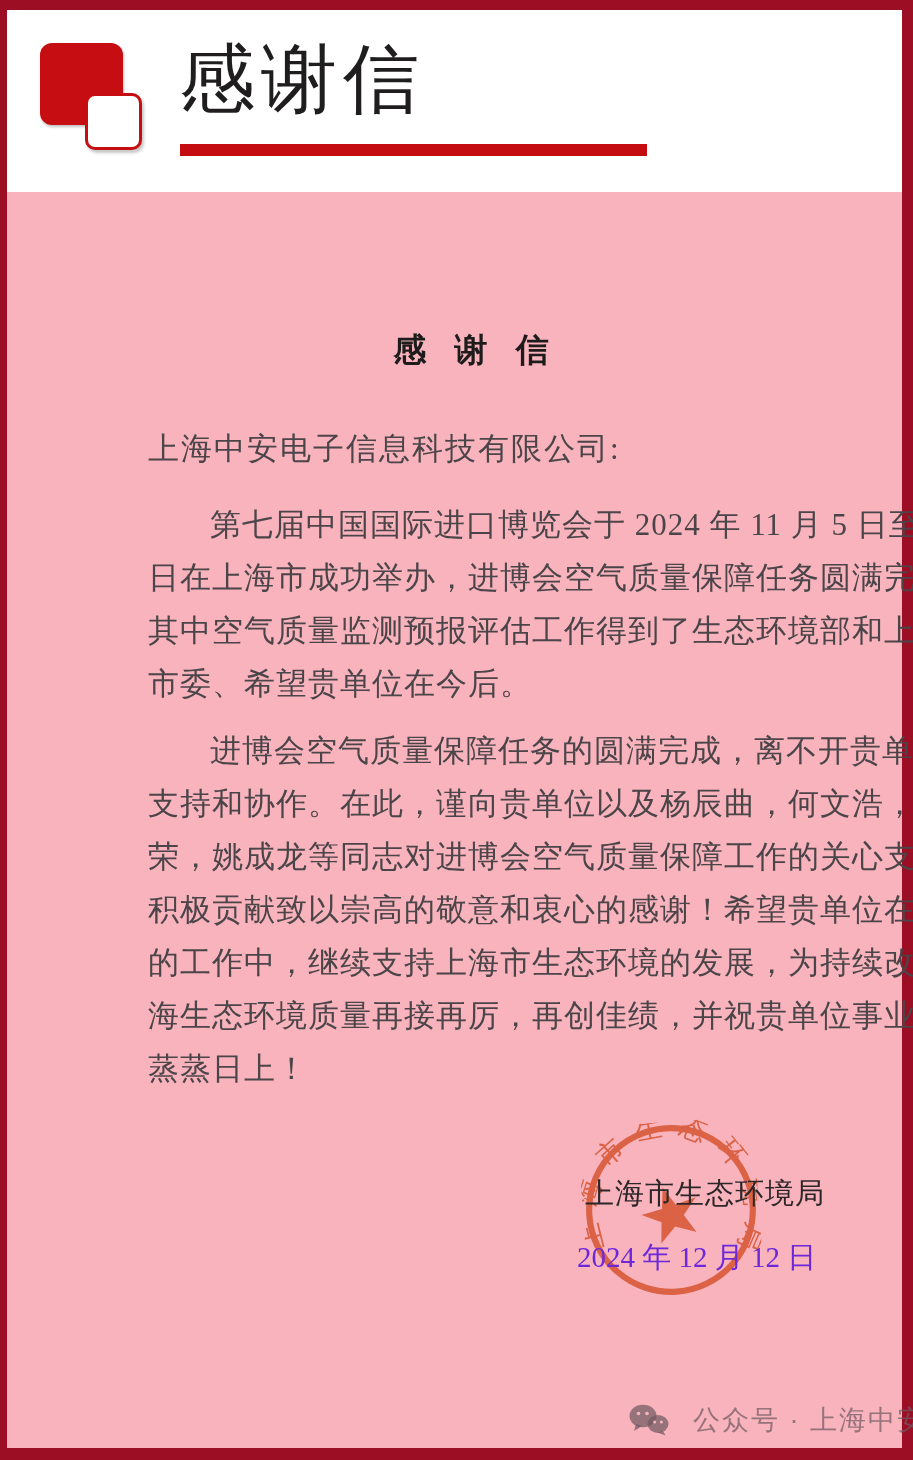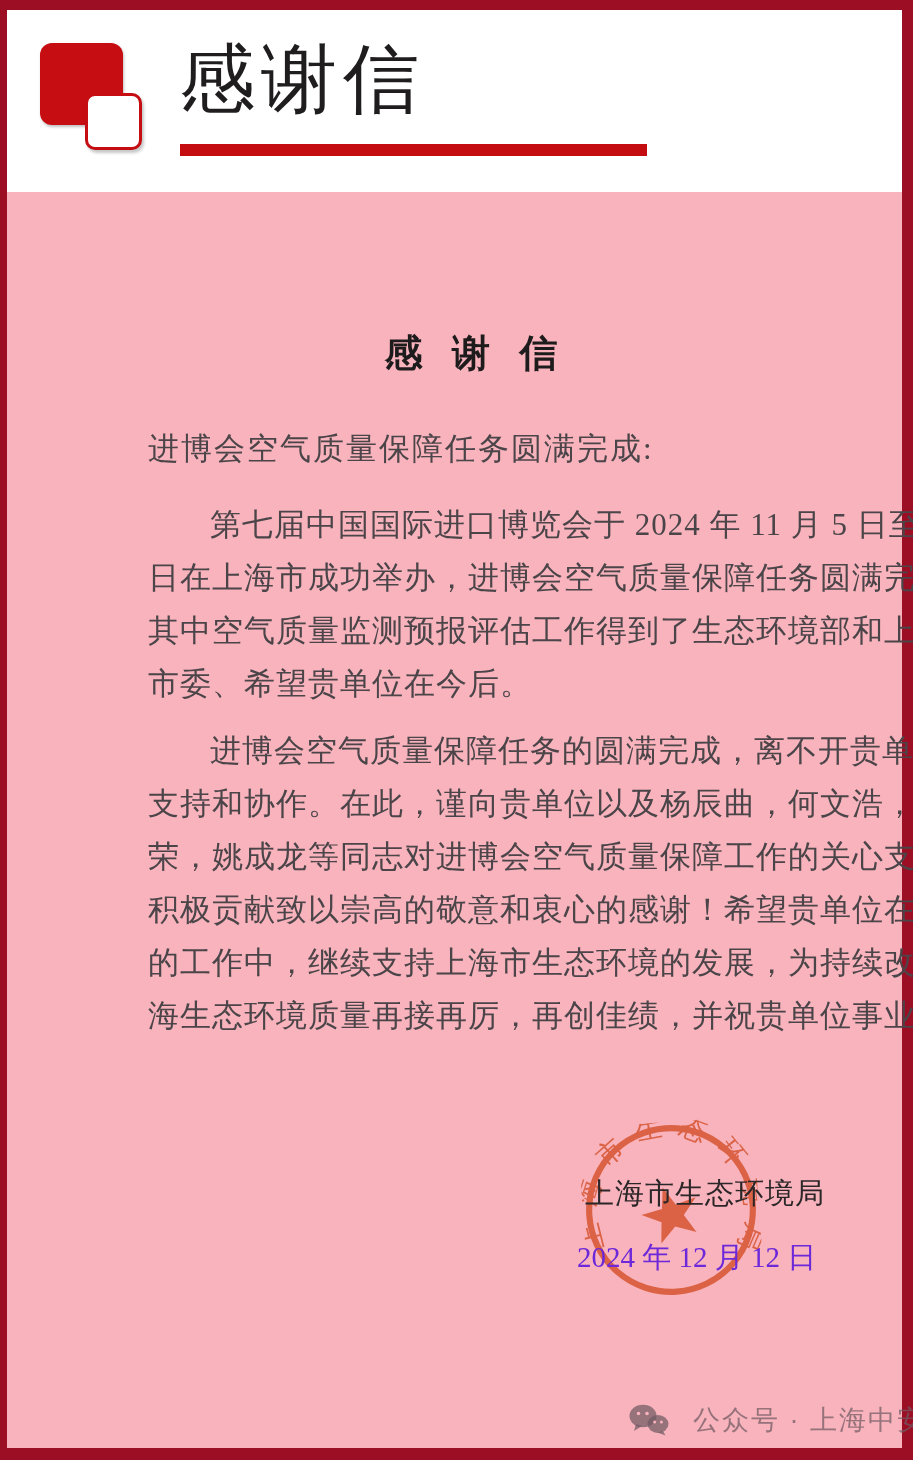--- a/index.html
+++ b/index.html
@@ -43,21 +43,21 @@
     background:#c40d10;
   }
   
   .letter{
     position:relative;flex:1;
     background:#f8b3bc;
     color:#4b4549;
   }
   .letter-title{
     position:absolute;left:141px;top:136px;width:648px;
-    text-align:center;font-size:38px;font-weight:700;color:#1d1b1c;
+    text-align:center;font-size:33px;font-weight:700;color:#1d1b1c;
     word-spacing:16px;letter-spacing:2px;
   }
   .salutation{
     position:absolute;left:141px;top:236px;
     font-size:31px;letter-spacing:2px;white-space:nowrap;
   }
   .body-text{
     position:absolute;left:141px;top:306px;width:648px;
   }
   .para{margin:0;}
@@ -103,36 +103,37 @@
       <div class="logo-red"></div>
       <div class="logo-white"></div>
       <div class="header-title">感谢信</div>
       <div class="header-underline"></div>
     </div>
 
     <div class="letter">
 
       <div class="letter-title">感 谢 信</div>
 
-      <div class="salutation">进博会空气质量保障任务圆满完成:</div>
+      <div class="salutation">上海中安电子信息科技有限公司:</div>
 
       <div class="body-text">
         <div class="para">
           <div class="line indent">第七届中国国际进口博览会于 2024 年 11 月 5 日至 10</div>
           <div class="line">日在上海市成功举办，进博会空气质量保障任务圆满完成，</div>
           <div class="line">其中空气质量监测预报评估工作得到了生态环境部和上海</div>
           <div class="line">市委、希望贵单位在今后。</div>
         </div>
         <div class="para">
           <div class="line indent">进博会空气质量保障任务的圆满完成，离不开贵单位的</div>
           <div class="line">支持和协作。在此，谨向贵单位以及杨辰曲，何文浩，张秀</div>
           <div class="line">荣，姚成龙等同志对进博会空气质量保障工作的关心支持和</div>
           <div class="line">积极贡献致以崇高的敬意和衷心的感谢！希望贵单位在今后</div>
           <div class="line">的工作中，继续支持上海市生态环境的发展，为持续改善上</div>
           <div class="line">海生态环境质量再接再厉，再创佳绩，并祝贵单位事业发展</div>
+          <div class="line">蒸蒸日上！</div>
         </div>
       </div>
 
       <div class="stamp">
         <svg class="stamp-svg" width="176" height="176" viewBox="0 0 200 200">
           <circle cx="100" cy="100" r="93" fill="none" stroke="#d5512c" stroke-width="7"></circle>
           <defs>
             <path id="sealArc" d="M 25 140 A 85 85 0 1 1 175 140" fill="none"></path>
           </defs>
           <text font-size="30" letter-spacing="16" fill="#d5512c" font-family="Liberation Serif, DejaVu Serif, serif">

